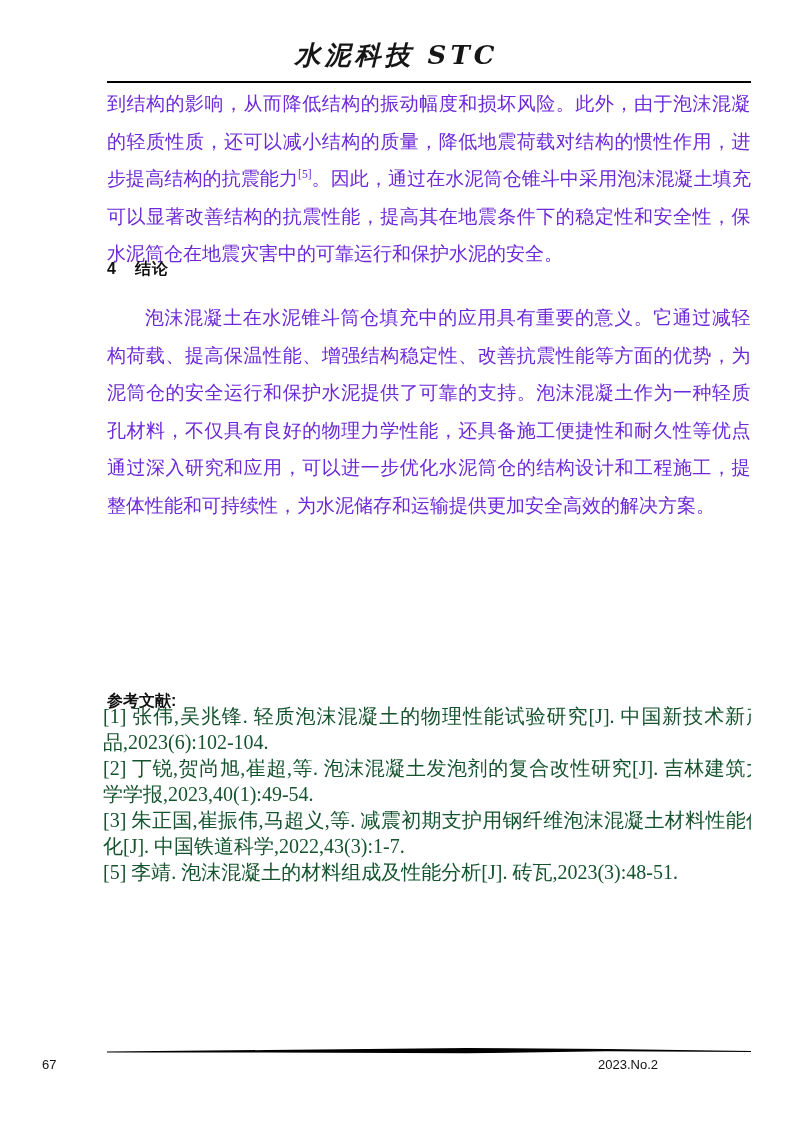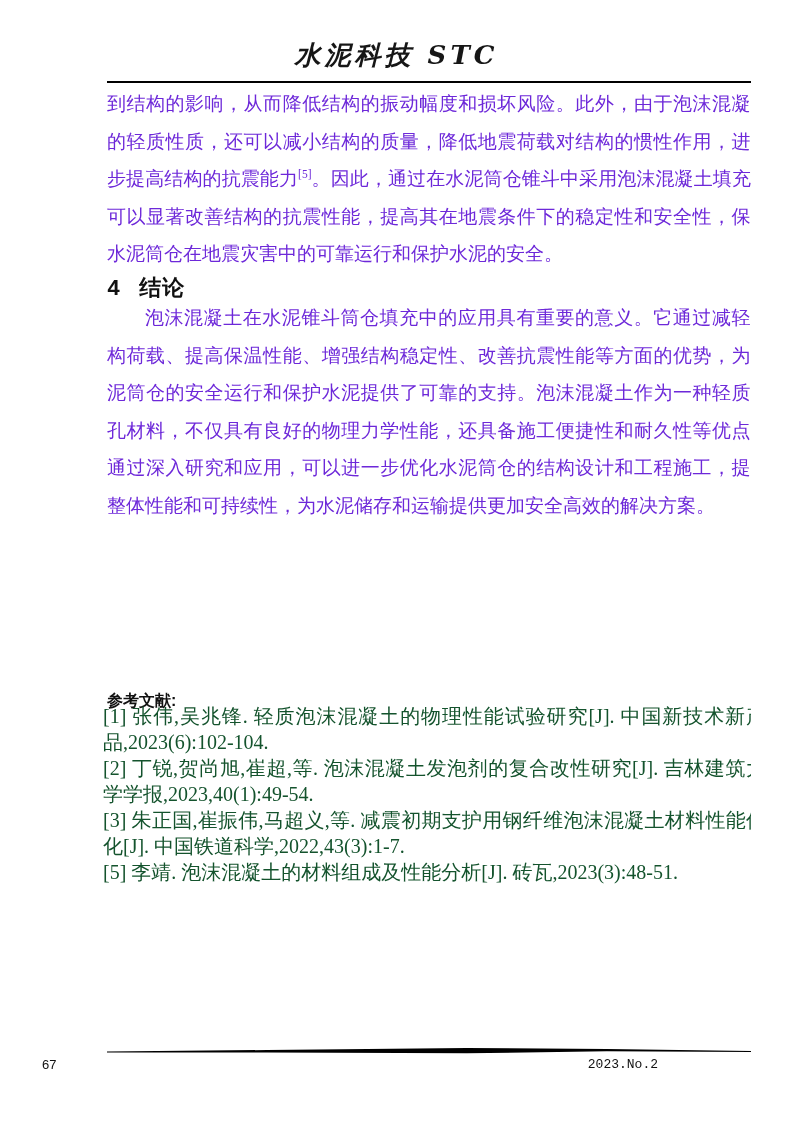--- a/index.html
+++ b/index.html
@@ -47,25 +47,25 @@
   .para-continuation { top: 85px; }
   .para-conclusion { top: 299px; text-indent: 2em; }
   sup.cite {
     font-size: 11.5px;
     line-height: 0;
     vertical-align: super;
     letter-spacing: 0;
   }
   .section-heading {
     position: absolute;
-    top: 273px;
+    top: 259px;
     left: 65px;
-    font-family: Liberation Mono, monospace;
+    font-family: Liberation Sans, sans-serif;
     font-weight: bold;
-    font-size: 22px;
+    font-size: 16px;
     color: #111;
     letter-spacing: 1px;
   }
   .section-heading .sec-num { margin-right: 18px; }
   .refs-heading {
     position: absolute;
     top: 678px;
     left: 65px;
     font-family: "Liberation Sans", "DejaVu Sans", sans-serif;
     font-weight: bold;
@@ -96,21 +96,21 @@
     left: 0;
     right: 0;
     font-family: "Liberation Sans", "DejaVu Sans", sans-serif;
     font-size: 13px;
     color: #111;
   }
   .footer-issue {
     position: absolute;
     top: 1057px;
     right: 93px;
-    font-family: Liberation Mono, monospace;
+    font-family: Liberation Sans, sans-serif;
     font-size: 13px;
     color: #111;
   }
 </style>
 </head>
 <body>
 
 <div class="page">
 
   <div class="journal-title">水泥科技 STC</div>

